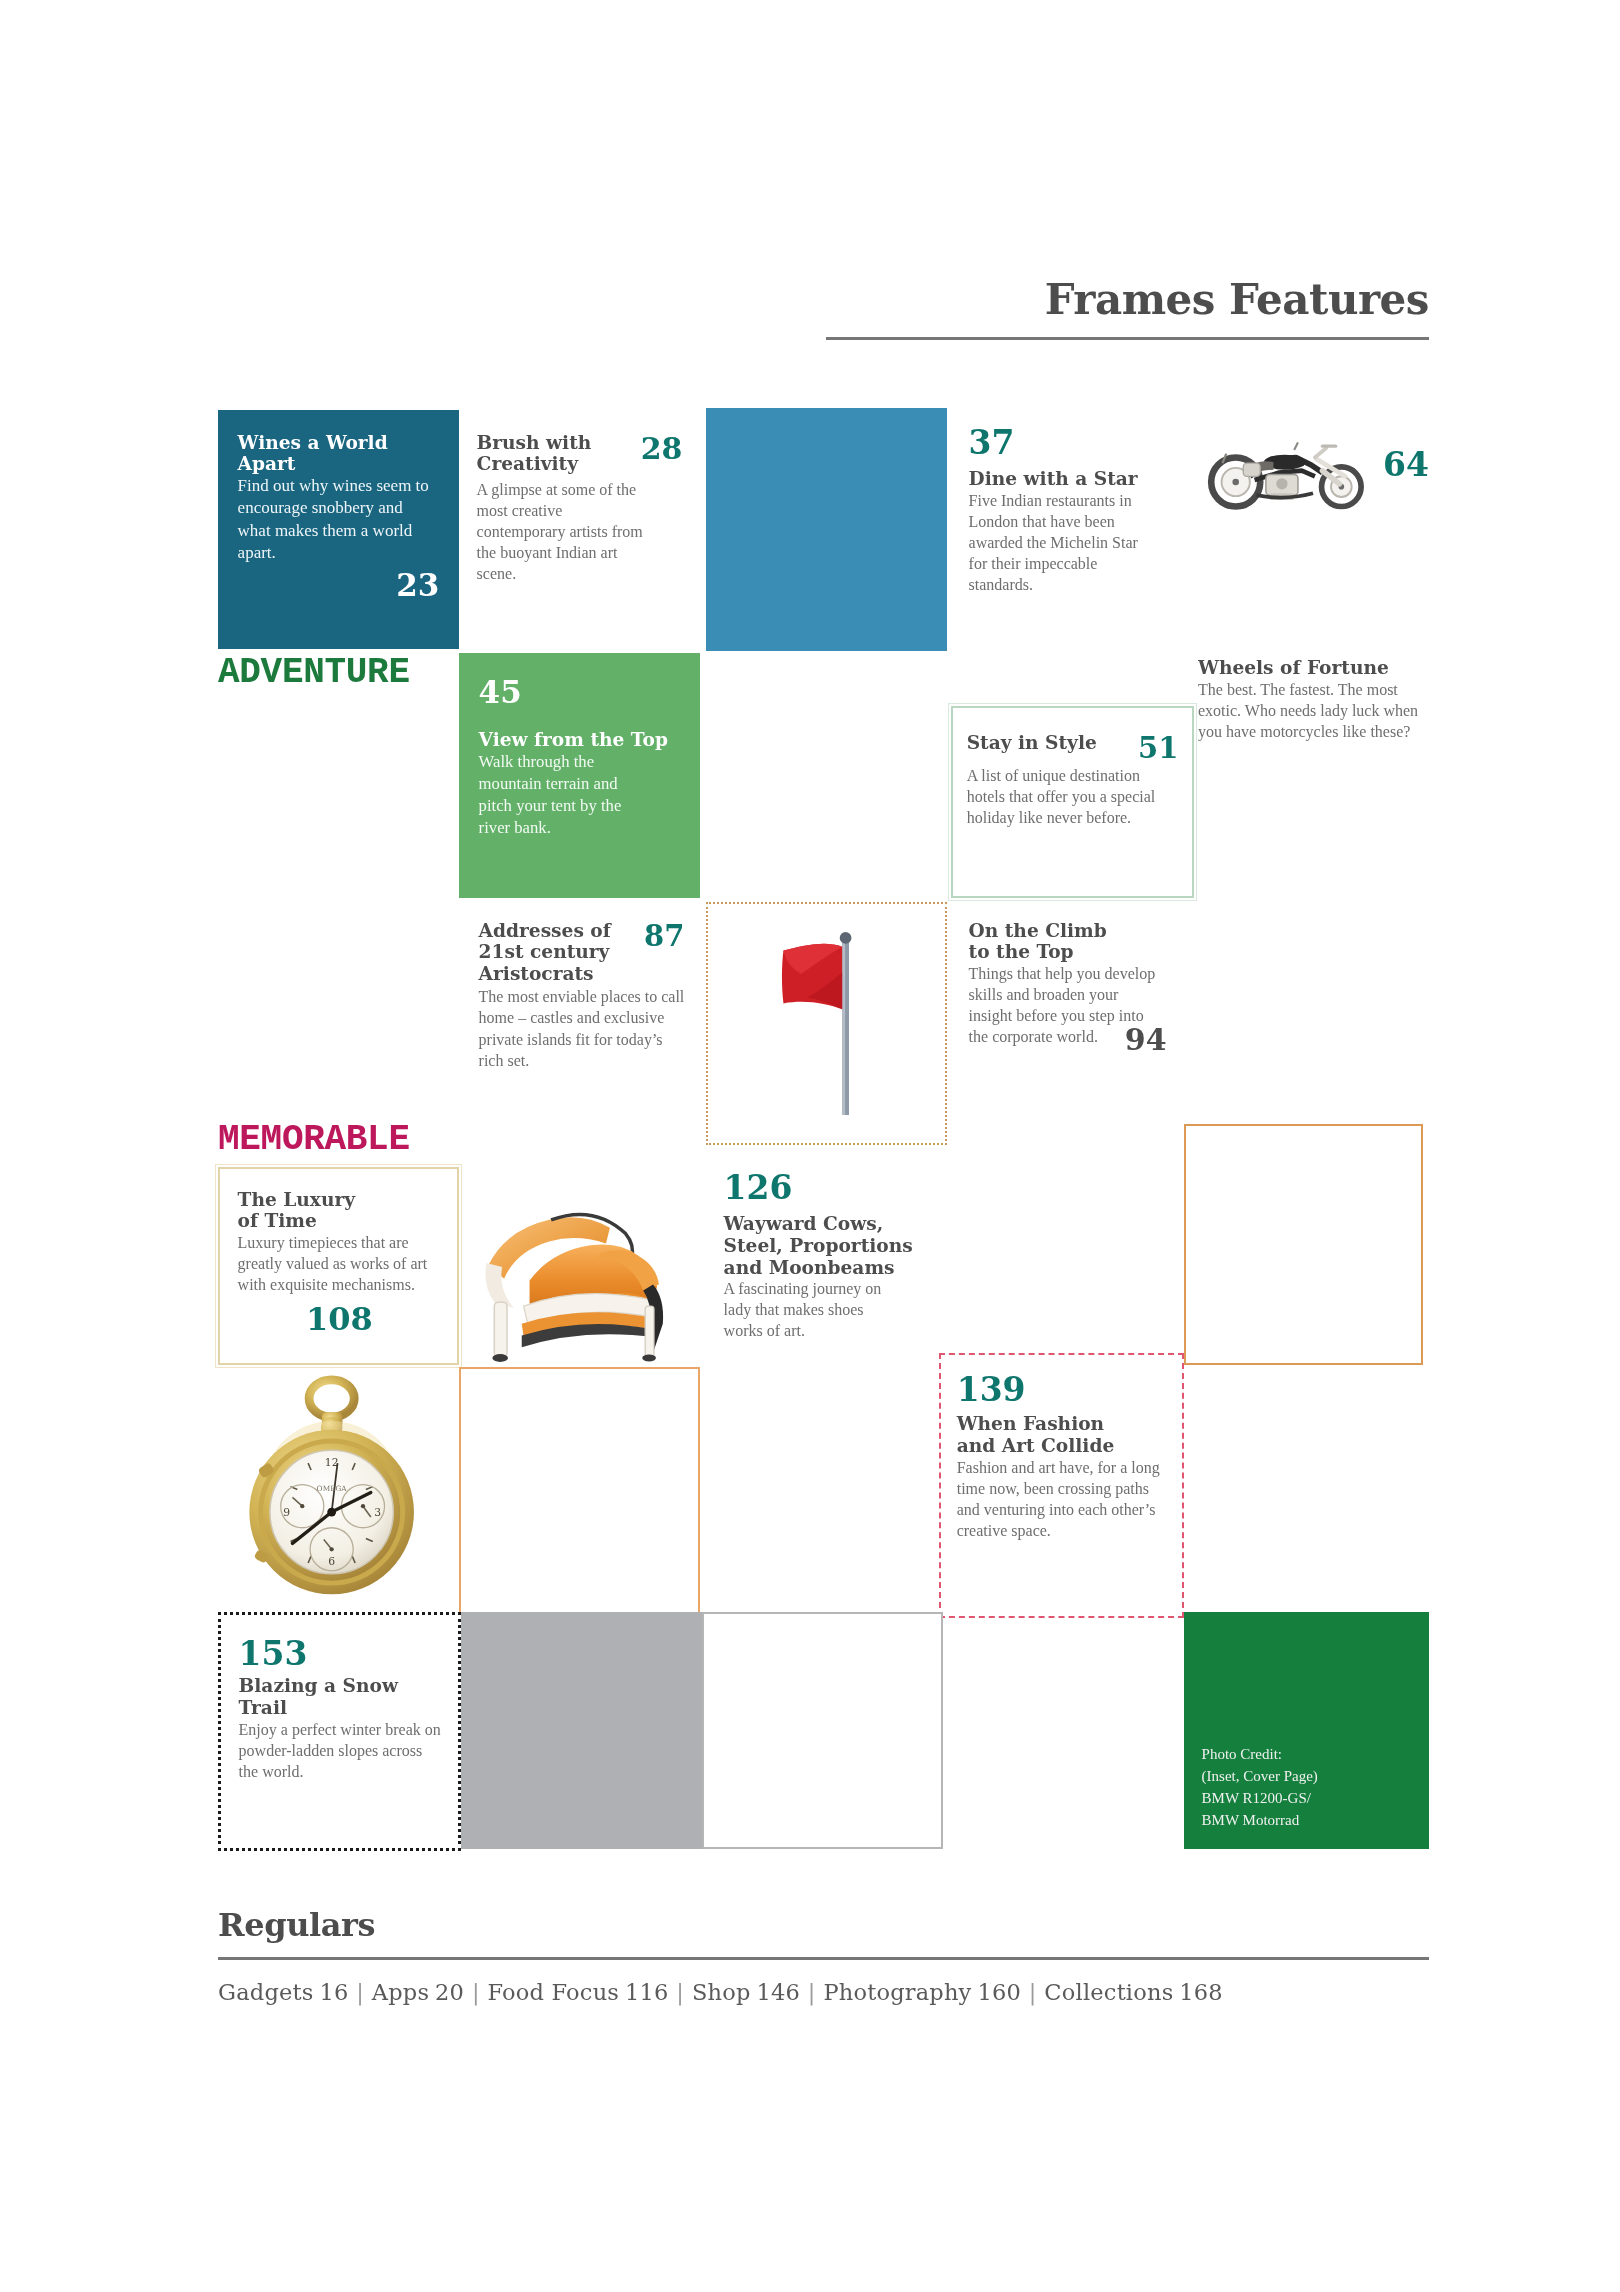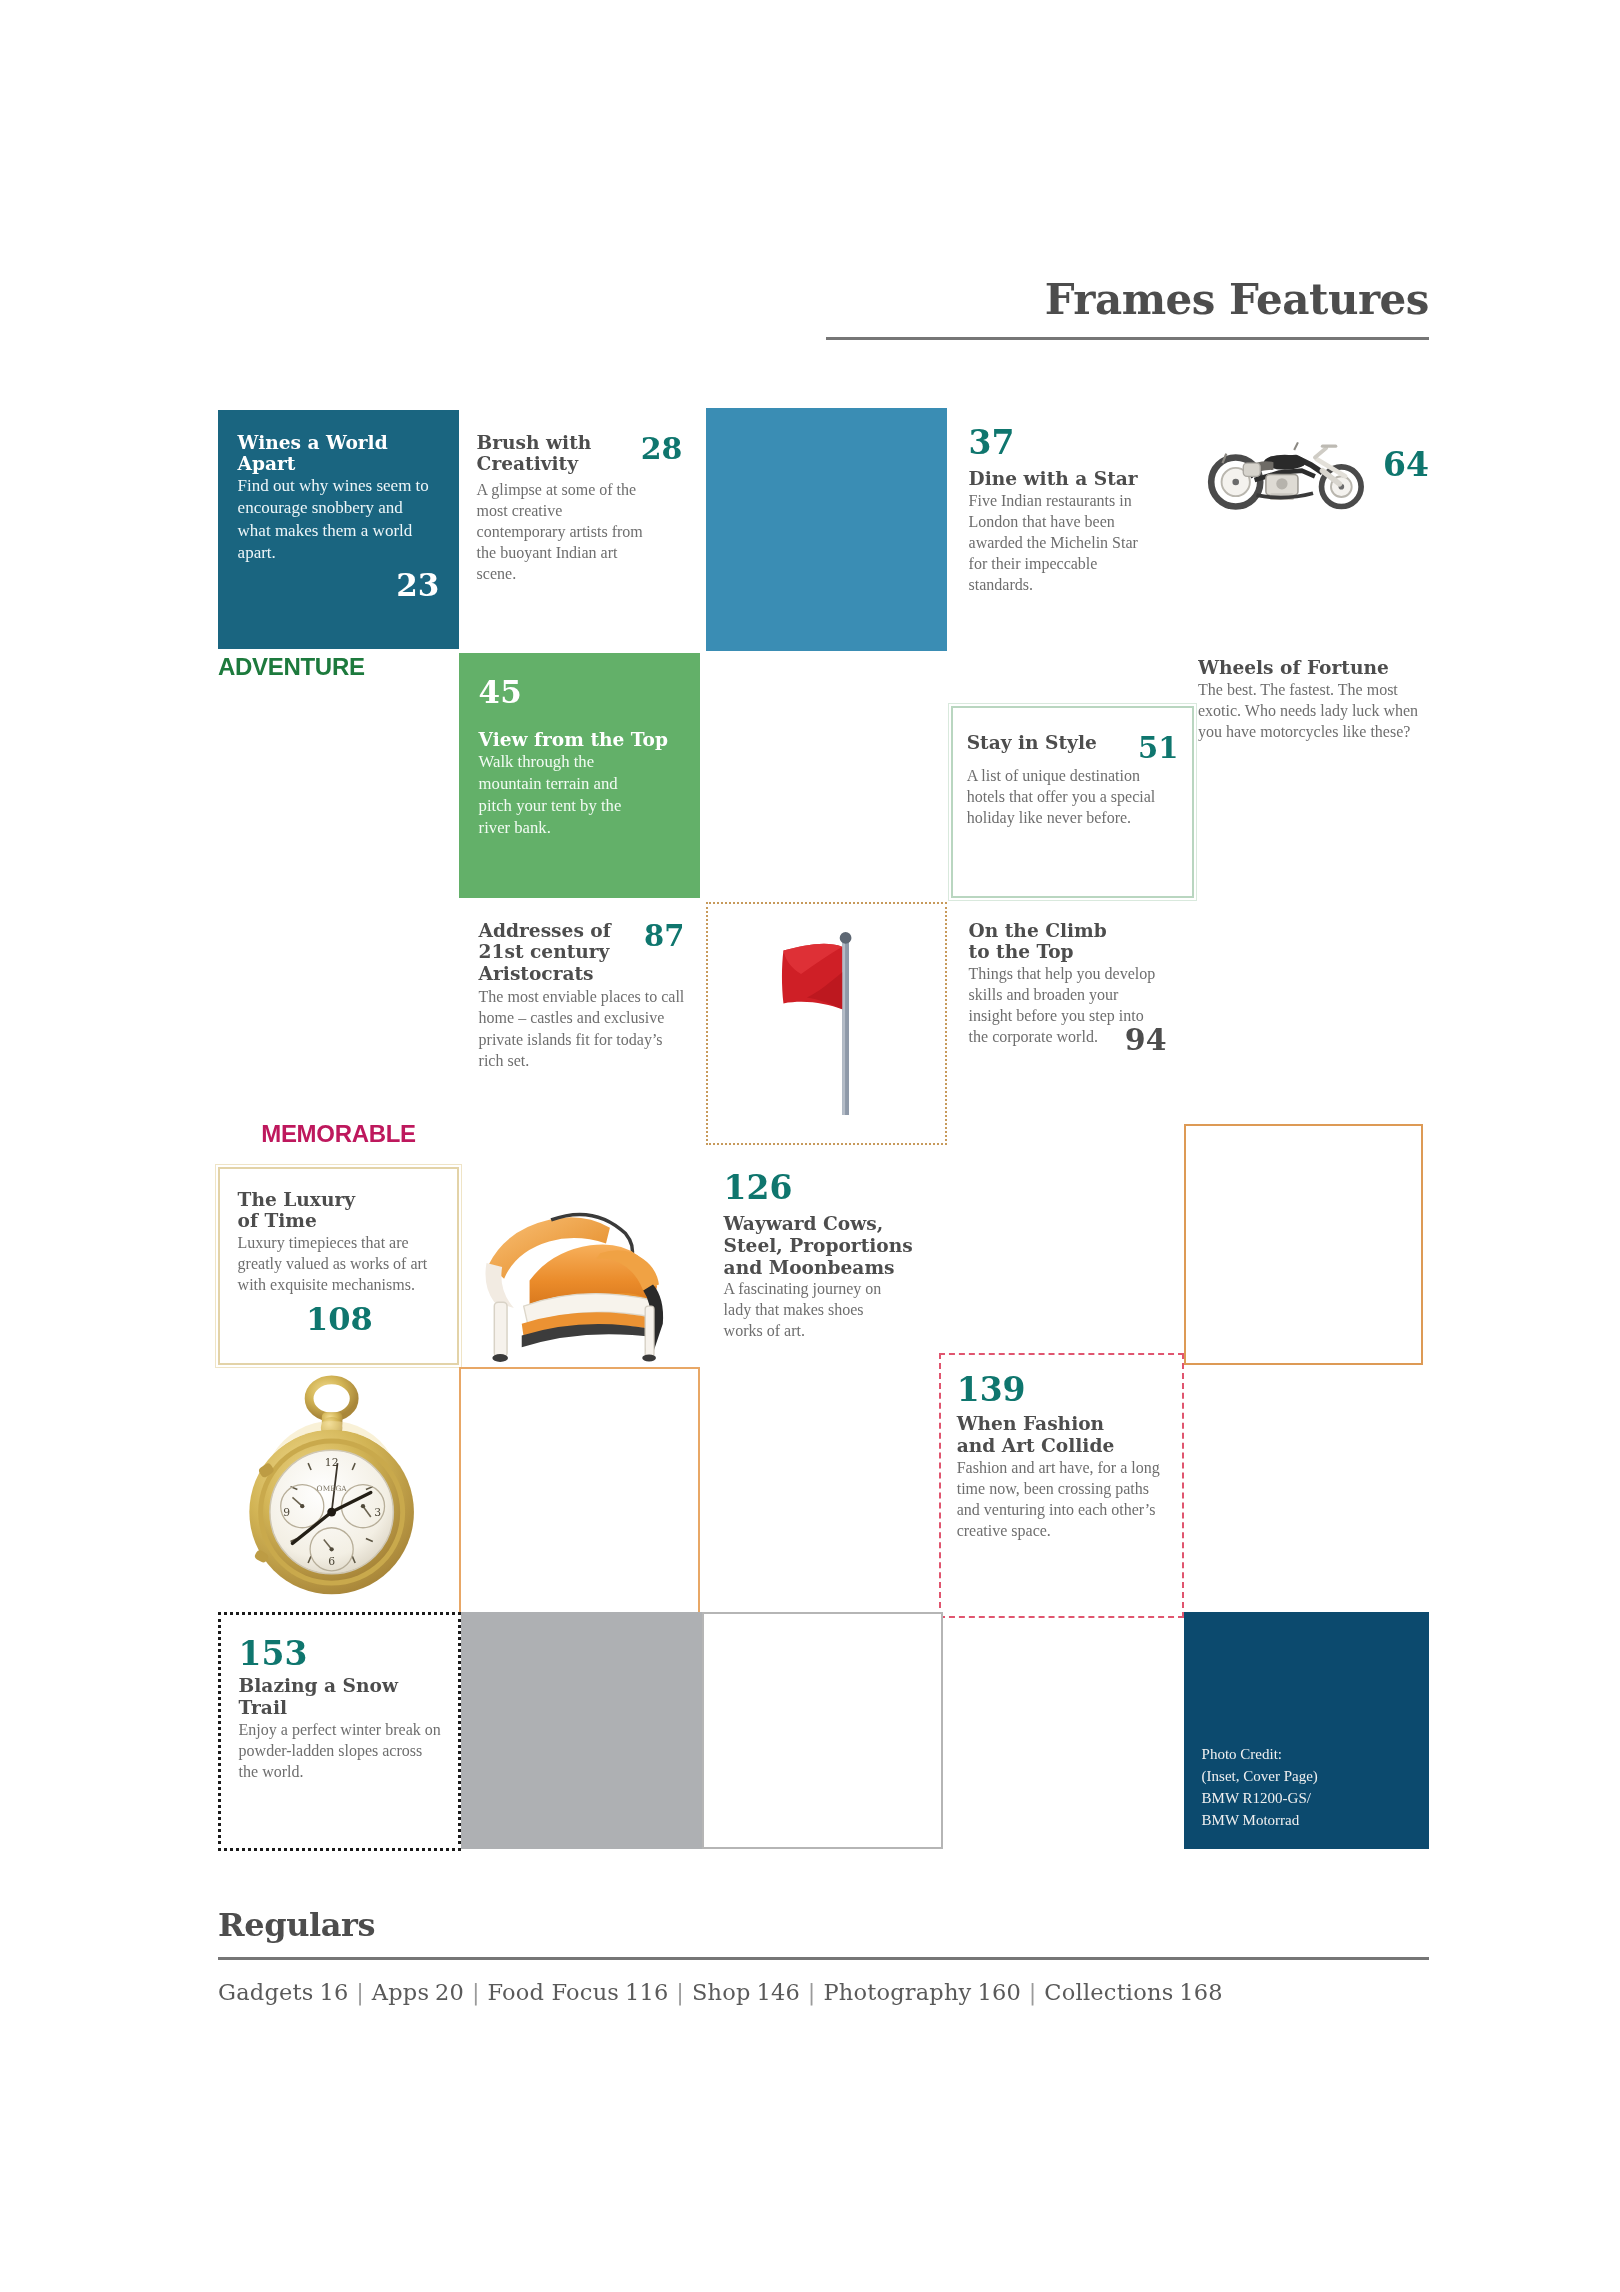--- a/index.html
+++ b/index.html
@@ -120,26 +120,25 @@
   }
   .moto-row { display: flex; align-items: center; justify-content: flex-end; }
   .moto-row .num { font-size: 33px; margin-left: 5.9px; }
 
   
   .label-adventure {
     left: 0px; top: 245px; width: 241px; height: 45px;
     display: flex; align-items: flex-start;
   }
   .section-label {
-    font-family: Liberation Sans, sans-serif;
+    font-family: Liberation Mono, monospace;
     font-weight: bold;
-    font-size: 24px;
+    font-size: 36px;
     letter-spacing: -0.3px;
     line-height: 1;
-    text-align: center;
   }
   .label-adventure .section-label { color: #1d7a3d; }
 
   
   .cell-view {
     left: 241px; top: 243px; width: 241px; height: 245px;
     background: #63b069;
     padding: 23.5px 19.6px 0 19.6px;
   }
   .cell-view .num { color: #fff; font-size: 31px; }
@@ -260,21 +259,21 @@
   }
   
   .cell-whiteblock {
     left: 484px; top: 1202px; width: 241px; height: 237px;
     border: 2px solid #b5b5b5;
     background: #fff;
   }
   
   .cell-credit {
     left: 966px; top: 1202px; width: 245px; height: 237px;
-    background: #0c4a6e;
+    background: #15803d;
     padding: 0 0 17.6px 17.6px;
     display: flex; flex-direction: column; justify-content: flex-end;
   }
   .credit-txt {
     font-family: "Liberation Serif", serif;
     font-size: 15px;
     color: #f0f0f0;
     line-height: 1.48;
   }
 

